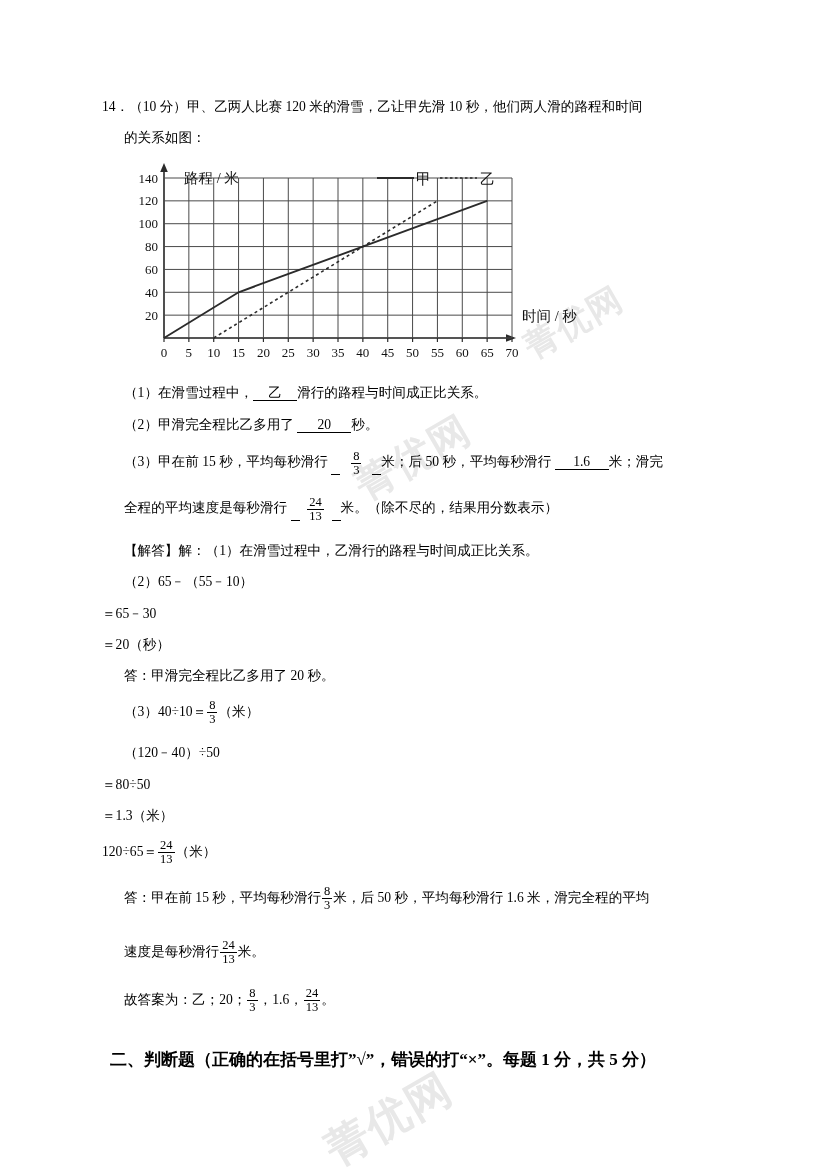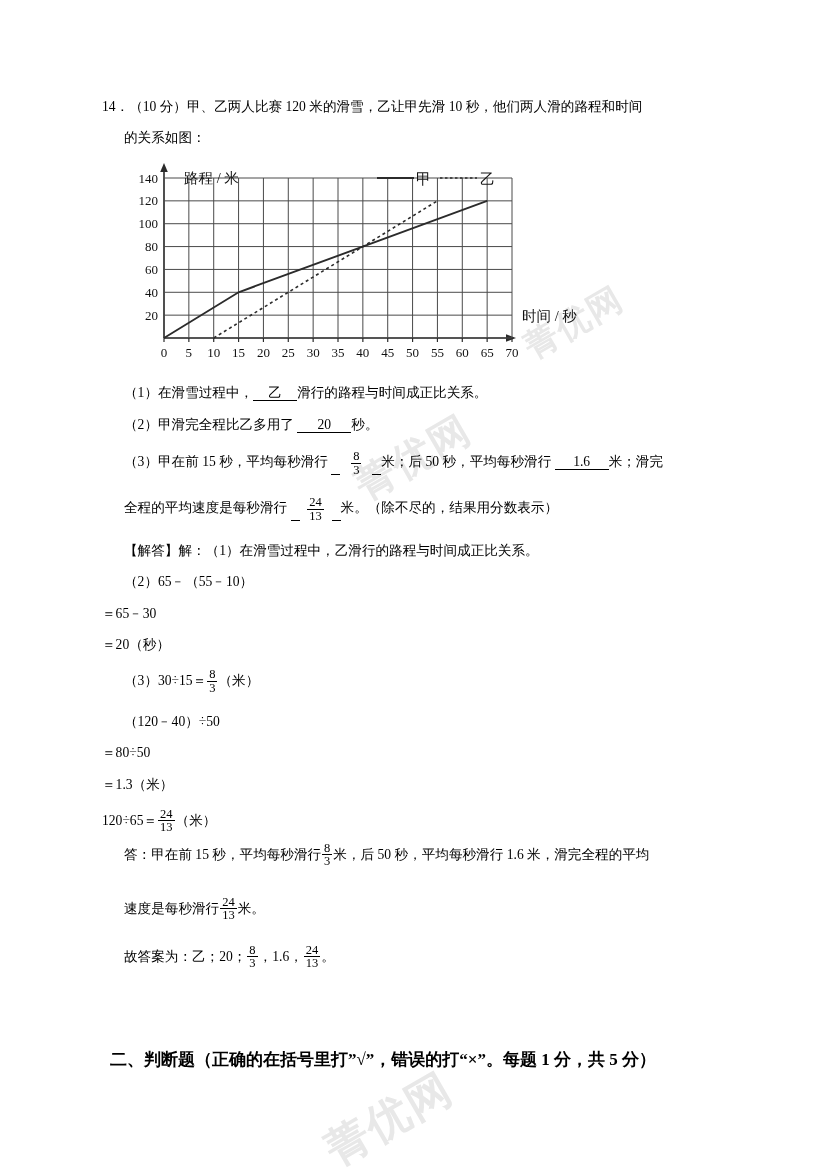--- a/index.html
+++ b/index.html
@@ -243,30 +243,31 @@
 
     <div class="qline indent" style="margin-bottom:22px">
       <span>全程的平均速度是每秒滑行</span>
       <span class="blank frac-blank"><span class="frac"><span class="nu">24</span><span class="de">13</span></span></span><span>米。（除不尽的，结果用分数表示）</span>
     </div>
 
     <div class="qline indent">【解答】解：（1）在滑雪过程中，乙滑行的路程与时间成正比关系。</div>
     <div class="qline indent">（2）65﹣（55﹣10）</div>
     <div class="qline">＝65﹣30</div>
     <div class="qline">＝20（秒）</div>
+    <div class="qline indent">答：甲滑完全程比乙多用了 20 秒。</div>
 
     <div class="qline indent" style="margin-bottom:20px">
-      <span>（3）30÷15＝</span><span class="frac"><span class="nu">8</span><span class="de">3</span></span><span>（米）</span>
+      <span>（3）40÷10＝</span><span class="frac"><span class="nu">8</span><span class="de">3</span></span><span>（米）</span>
     </div>
 
     <div class="qline indent">（120﹣40）÷50</div>
     <div class="qline">＝80÷50</div>
     <div class="qline">＝1.3（米）</div>
 
-    <div class="qline" style="margin-bottom:8px">
+    <div class="qline" style="margin-bottom:20px">
       <span>120÷65＝</span><span class="frac"><span class="nu">24</span><span class="de">13</span></span><span>（米）</span>
     </div>
 
     <div class="qline indent" style="margin-bottom:28px">
       <span>答：甲在前 15 秒，平均每秒滑行</span><span class="frac"><span class="nu">8</span><span class="de">3</span></span><span>米，后 50 秒，平均每秒滑行 1.6 米，滑完全程的平均</span>
     </div>
 
     <div class="qline indent" style="margin-bottom:22px">
       <span>速度是每秒滑行</span><span class="frac"><span class="nu">24</span><span class="de">13</span></span><span>米。</span>
     </div>

